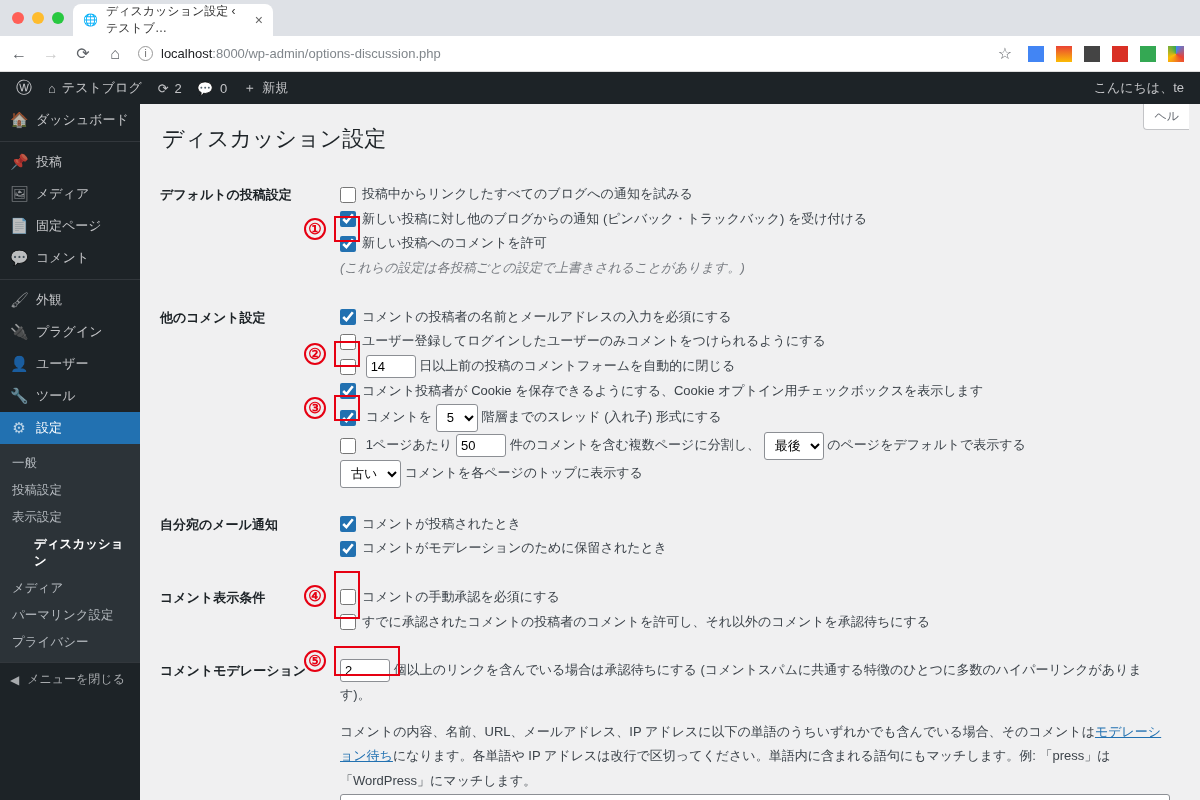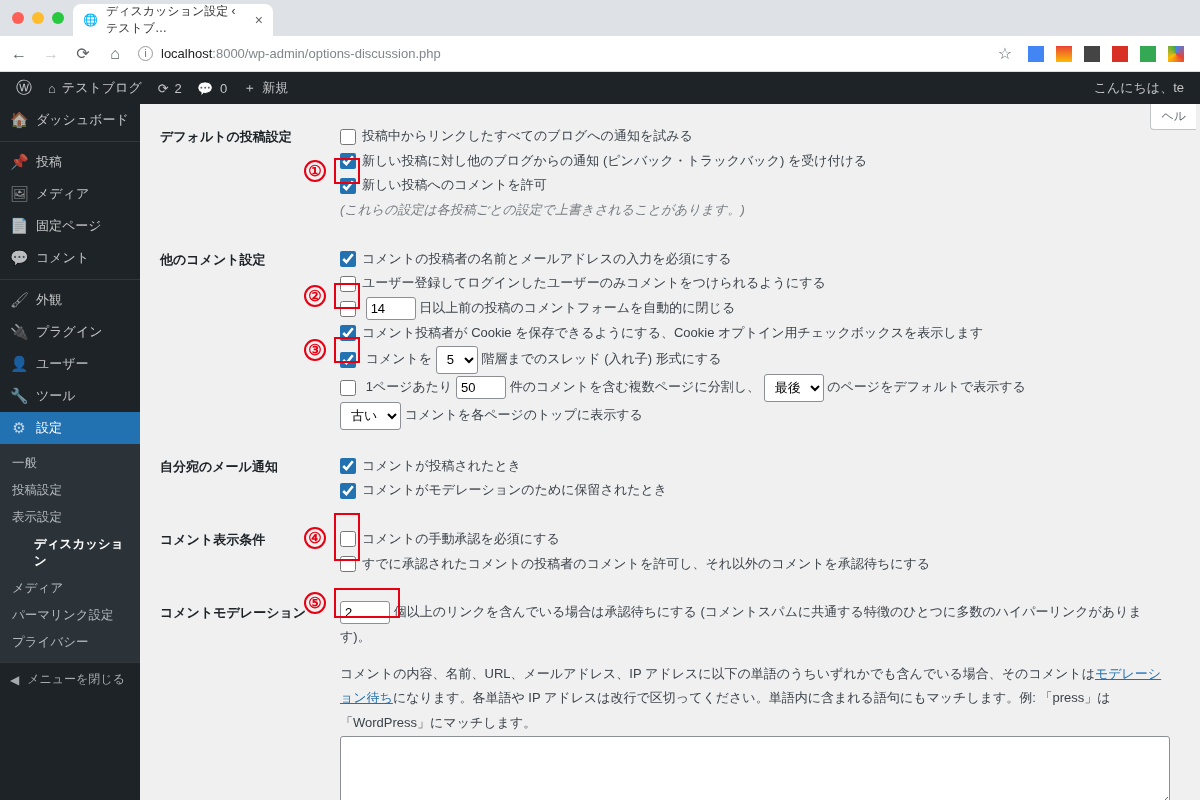--- a/index.html
+++ b/index.html
@@ -40,21 +40,21 @@
   .wp-sidebar li.sep { border-top: 1px solid #32373c; margin: 5px 0 0 0; padding: 0; height: 5px; }
   .wp-sidebar li.current { background: #2271b1; color: #fff; position: relative; }
   .wp-sidebar li.current::after { content: ""; position: absolute; right: -8px; top: 50%; margin-top: -8px; border: 8px solid transparent; border-right-color: #f0f0f1; }
   .wp-sidebar .submenu { background: #2c3338; padding: 6px 0; }
   .wp-sidebar .submenu li { padding: 5px 12px; font-size: 12.5px; color: #b4b9be; }
   .wp-sidebar .submenu li.sub-current { color: #fff; font-weight: 600; margin-left: 22px; }
   .wp-sidebar .collapse { border-top: 1px solid #32373c; padding: 8px 10px; font-size: 12px; color: #a7aaad; display: flex; align-items: center; gap: 8px; }
 
   
   .wp-content { flex: 1; background: #f0f0f1; padding: 10px 20px 40px 20px; position: relative; overflow: hidden; }
-  .help-tab { position: absolute; right: 4px; top: 0; background: #fff; border: 1px solid #c3c4c7; border-top: none; border-right: none; padding: 4px 10px; font-size: 12px; color: #646970; border-radius: 0 0 0 4px; }
+  .help-tab { position: absolute; right: 11px; top: 0; background: #fff; border: 1px solid #c3c4c7; border-top: none; border-right: none; padding: 4px 10px; font-size: 12px; color: #646970; border-radius: 0 0 0 4px; }
   .wp-content h1 { font-size: 22px; font-weight: 400; color: #1d2327; margin: 10px 0 18px 2px; }
 
   .form-table { width: 100%; border-collapse: collapse; }
   .form-table th { width: 180px; text-align: left; vertical-align: top; padding: 14px 10px 14px 0; font-weight: 600; font-size: 13px; color: #1d2327; }
   .form-table td { padding: 10px 10px 14px 0; vertical-align: top; font-size: 13px; line-height: 1.9; }
   .form-table td label { display: block; }
   .form-table td .inline-label { display: inline; }
   .form-table .note { color: #787c82; font-style: italic; }
   input[type=checkbox] { width: 16px; height: 16px; vertical-align: middle; margin-right: 6px; accent-color: #2271b1; }
   input[type=number], input[type=text].small { width: 50px; height: 23px; border: 1px solid #8c8f94; border-radius: 3px; padding: 0 4px; font-size: 13px; vertical-align: middle; }
@@ -200,20 +200,21 @@
         </li>
     </ul>
     <div class="collapse">
       <span>◀</span>
       <span>メニューを閉じる</span>
     </div>
   </div>
 
   <div class="wp-content">
     <div class="help-tab"><span>ヘル</span></div>
+    <h1>ディスカッション設定</h1>
 
     <table class="form-table">
 
       <tbody>
           <tr>
         <th>デフォルトの投稿設定</th>
         <td style="position:relative">
           <label><input type="checkbox" style=""><span>投稿中からリンクしたすべてのブログへの通知を試みる</span></label>
           <label><input type="checkbox" checked="" style=""><span>新しい投稿に対し他のブログからの通知 (ピンバック・トラックバック) を受け付ける</span></label>
           <label><input type="checkbox" checked="" style=""><span>新しい投稿へのコメントを許可</span></label>

